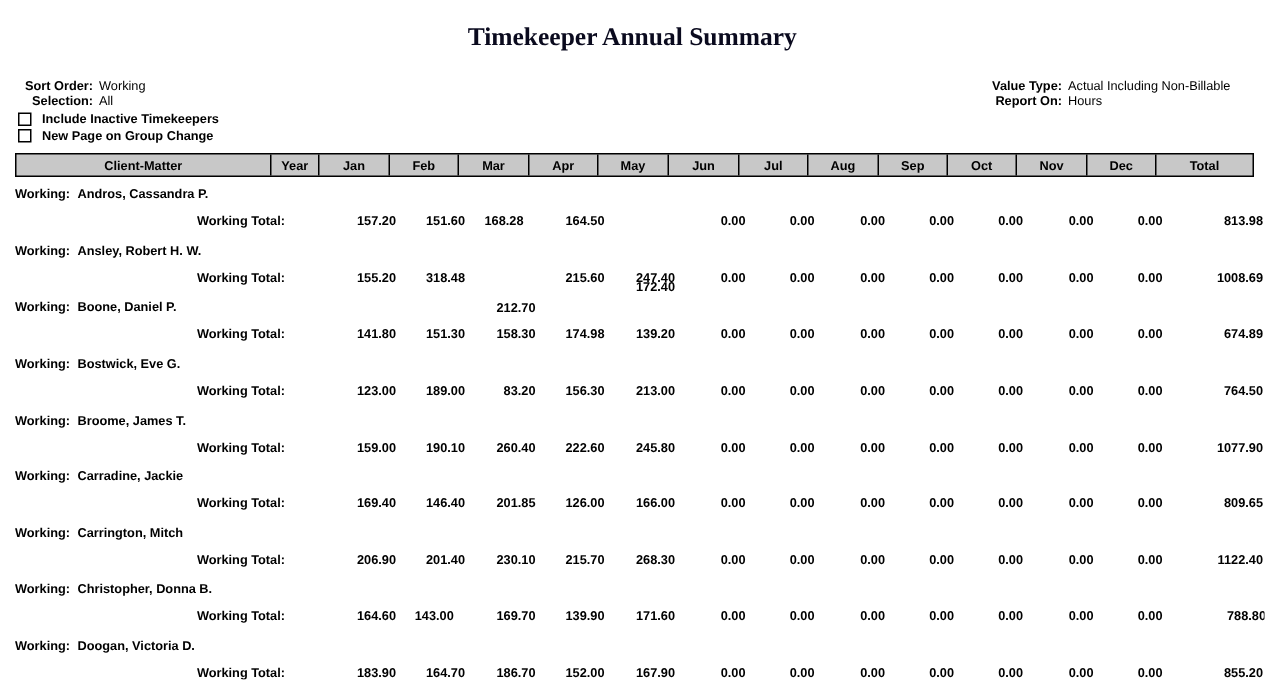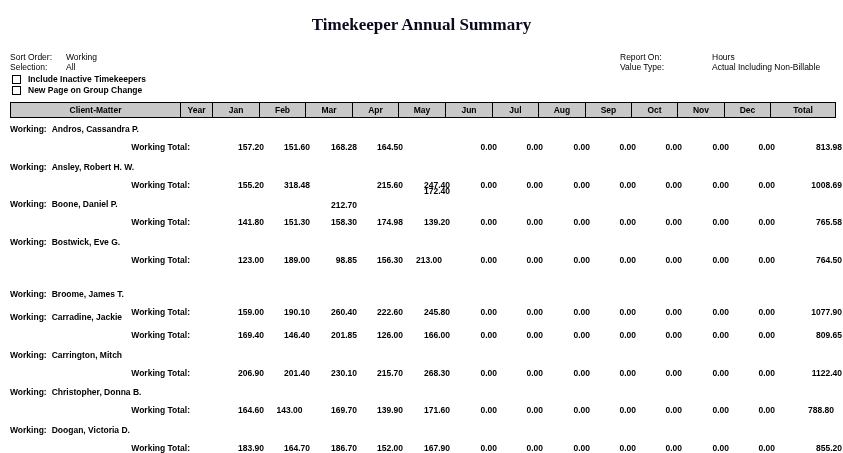--- a/index.html
+++ b/index.html
@@ -2,21 +2,21 @@
 <html><head>
 <meta charset="utf-8">
 <style>
   html, body { margin:0; padding:0; background:#ffffff; }
   body { width:843px; height:453px; position:relative; overflow:hidden;
          font-family:"Liberation Sans", sans-serif; color:#000; }
   .title { position:absolute; left:0; width:843px; top:15px; text-align:center;
            font-family:"Liberation Serif", serif; font-weight:bold; font-size:17px; color:#0a0a1e; }
   .meta { position:absolute; font-size:8.5px; line-height:10px; }
   .meta .row { display:flex; white-space:nowrap; }
-  .meta .lbl { font-weight:normal; }
+  .meta .lbl { font-weight:bold; text-align:right; }
   .meta .val { padding-left:4px; }
   .meta-left { left:10px; top:52px; }
   .meta-left .lbl { width:52px; }
   .meta-right { left:620px; top:52px; }
   .meta-right .lbl { width:88px; }
   .chk { position:absolute; left:12px; font-size:8.5px; font-weight:bold; display:flex; align-items:center; white-space:nowrap; }
   .chk .box { width:7px; height:7px; border:1px solid #000; margin-right:7px; background:#fff; }
   .header { position:absolute; left:10px; top:102px; width:824px; height:14px;
             background:#c8c8c8; border:1px solid #000; display:flex; }
   .header .h { font-size:8.5px; font-weight:bold; text-align:center; line-height:14px;
@@ -49,26 +49,26 @@
   <span class="box"></span>
   <span>Include Inactive Timekeepers</span>
 </div>
 <div class="chk" style="top:85px;">
   <span class="box"></span>
   <span>New Page on Group Change</span>
 </div>
 
 <div class="meta meta-right">
   <div class="row">
+      <span class="lbl">Value Type:</span>
+      <span class="val">Actual Including Non-Billable</span>
+    </div>
+  <div class="row">
       <span class="lbl">Report On:</span>
       <span class="val">Hours</span>
-    </div>
-  <div class="row">
-      <span class="lbl">Value Type:</span>
-      <span class="val">Actual Including Non-Billable</span>
     </div>
 </div>
 
 <div class="header" id="hdr">
     <div class="h" style="width: 170px;">Client-Matter</div>
     <div class="h" style="width: 32px;">Year</div>
     <div class="h" style="width: 47px;">Jan</div>
     <div class="h" style="width: 46px;">Feb</div>
     <div class="h" style="width: 47px;">Mar</div>
     <div class="h" style="width: 46px;">Apr</div>
@@ -83,21 +83,21 @@
     <div class="h" style="width: 64px;">Total</div>
   </div>
 <div id="groups">
     <div class="group" style="top: 123px;">
       <div class="gname"><span>Working:</span><span class="nm">Andros, Cassandra P.</span></div>
       <div class="tot">
         <div class="c lab">Working Total:</div>
         <div style="width: 32px;"></div>
         <div class="c" style="width: 47px;">157.20</div>
         <div class="c" style="width: 46px;">151.60</div>
-        <div class="c" style="width: 47px;">168.28</div>
+        <div class="c" style="width: 47px; text-align: center;">168.28</div>
         <div class="c" style="width: 46px;">164.50</div>
         <div class="c" style="width: 47px; margin-top: 44px;">172.40</div>
         <div class="c" style="width: 47px;">0.00</div>
         <div class="c" style="width: 46px;">0.00</div>
         <div class="c" style="width: 47px;">0.00</div>
         <div class="c" style="width: 46px;">0.00</div>
         <div class="c" style="width: 46px;">0.00</div>
         <div class="c" style="width: 47px;">0.00</div>
         <div class="c" style="width: 46px;">0.00</div>
         <div class="c" style="width: 64px; padding-right: 2px;">813.98</div>
@@ -133,44 +133,44 @@
         <div class="c" style="width: 47px;">158.30</div>
         <div class="c" style="width: 46px;">174.98</div>
         <div class="c" style="width: 47px;">139.20</div>
         <div class="c" style="width: 47px;">0.00</div>
         <div class="c" style="width: 46px;">0.00</div>
         <div class="c" style="width: 47px;">0.00</div>
         <div class="c" style="width: 46px;">0.00</div>
         <div class="c" style="width: 46px;">0.00</div>
         <div class="c" style="width: 47px;">0.00</div>
         <div class="c" style="width: 46px;">0.00</div>
-        <div class="c" style="width: 64px; padding-right: 2px;">765.58</div>
+        <div class="c" style="width: 64px; padding-right: 2px;">674.89</div>
       </div>
     </div>
     <div class="group" style="top: 235.8px;">
       <div class="gname"><span>Working:</span><span class="nm">Bostwick, Eve G.</span></div>
       <div class="tot">
         <div class="c lab">Working Total:</div>
         <div style="width: 32px;"></div>
         <div class="c" style="width: 47px;">123.00</div>
         <div class="c" style="width: 46px;">189.00</div>
-        <div class="c" style="width: 47px;">98.85</div>
+        <div class="c" style="width: 47px;">83.20</div>
         <div class="c" style="width: 46px;">156.30</div>
-        <div class="c" style="width: 47px; text-align: center;">213.00</div>
+        <div class="c" style="width: 47px;">213.00</div>
         <div class="c" style="width: 47px;">0.00</div>
         <div class="c" style="width: 46px;">0.00</div>
         <div class="c" style="width: 47px;">0.00</div>
         <div class="c" style="width: 46px;">0.00</div>
         <div class="c" style="width: 46px;">0.00</div>
         <div class="c" style="width: 47px;">0.00</div>
         <div class="c" style="width: 46px;">0.00</div>
         <div class="c" style="width: 64px; padding-right: 2px;">764.50</div>
       </div>
     </div>
-    <div class="group" style="top: 288px;">
+    <div class="group" style="top: 274px;">
       <div class="gname"><span>Working:</span><span class="nm">Broome, James T.</span></div>
       <div class="tot">
         <div class="c lab">Working Total:</div>
         <div style="width: 32px;"></div>
         <div class="c" style="width: 47px;">159.00</div>
         <div class="c" style="width: 46px;">190.10</div>
         <div class="c" style="width: 47px;">260.40</div>
         <div class="c" style="width: 46px;">222.60</div>
         <div class="c" style="width: 47px;">245.80</div>
         <div class="c" style="width: 47px;">0.00</div>
@@ -233,21 +233,21 @@
         <div class="c" style="width: 47px;">169.70</div>
         <div class="c" style="width: 46px;">139.90</div>
         <div class="c" style="width: 47px;">171.60</div>
         <div class="c" style="width: 47px;">0.00</div>
         <div class="c" style="width: 46px;">0.00</div>
         <div class="c" style="width: 47px;">0.00</div>
         <div class="c" style="width: 46px;">0.00</div>
         <div class="c" style="width: 46px;">0.00</div>
         <div class="c" style="width: 47px;">0.00</div>
         <div class="c" style="width: 46px;">0.00</div>
-        <div class="c" style="width: 64px; padding-right: 10px;">788.80</div>
+        <div class="c" style="width: 64px; padding-right: 0;">788.80</div>
       </div>
     </div>
     <div class="group" style="top: 423.8px;">
       <div class="gname"><span>Working:</span><span class="nm">Doogan, Victoria D.</span></div>
       <div class="tot">
         <div class="c lab">Working Total:</div>
         <div style="width: 32px;"></div>
         <div class="c" style="width: 47px;">183.90</div>
         <div class="c" style="width: 46px;">164.70</div>
         <div class="c" style="width: 47px;">186.70</div>

